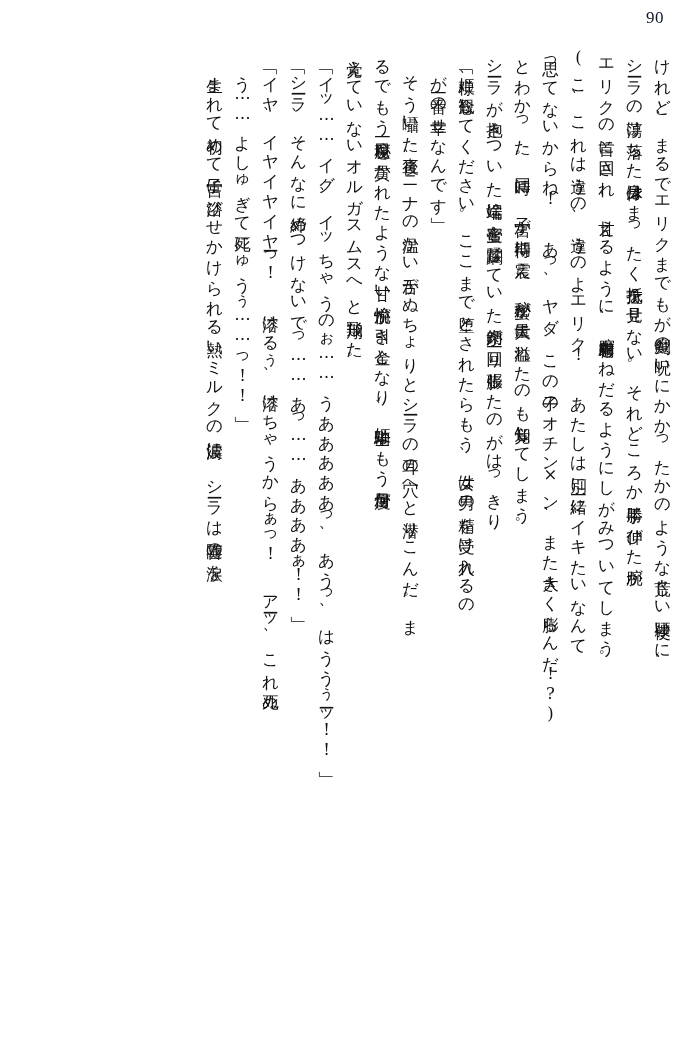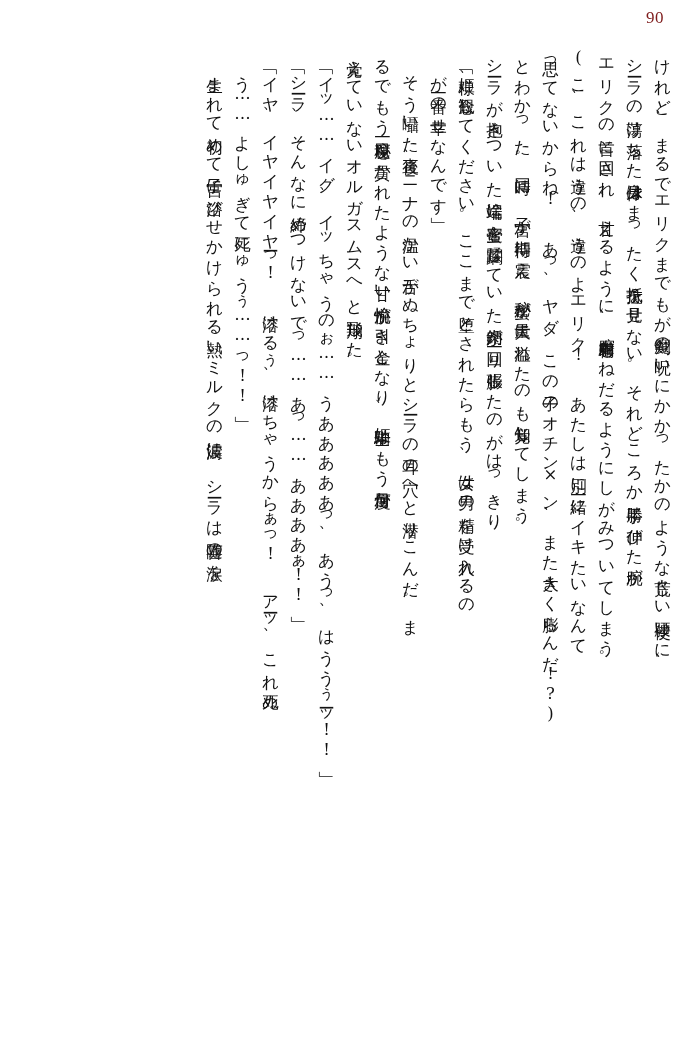--- a/index.html
+++ b/index.html
@@ -22,21 +22,21 @@
     box-sizing: border-box;
   }
   
   #page-number {
     position: absolute;
     top: 8px;
     right: 36px;
     font-size: 17px;
     font-family: "Liberation Serif", "DejaVu Serif", serif;
     letter-spacing: 0.5px;
-    color: #7f1d1d;
+    color: #0f172a;
   }
   
   #text-body {
     position: absolute;
     top: 48px;
     right: 30px;
     left: 30px;
     bottom: 30px;
     display: flex;
     flex-direction: row-reverse;

